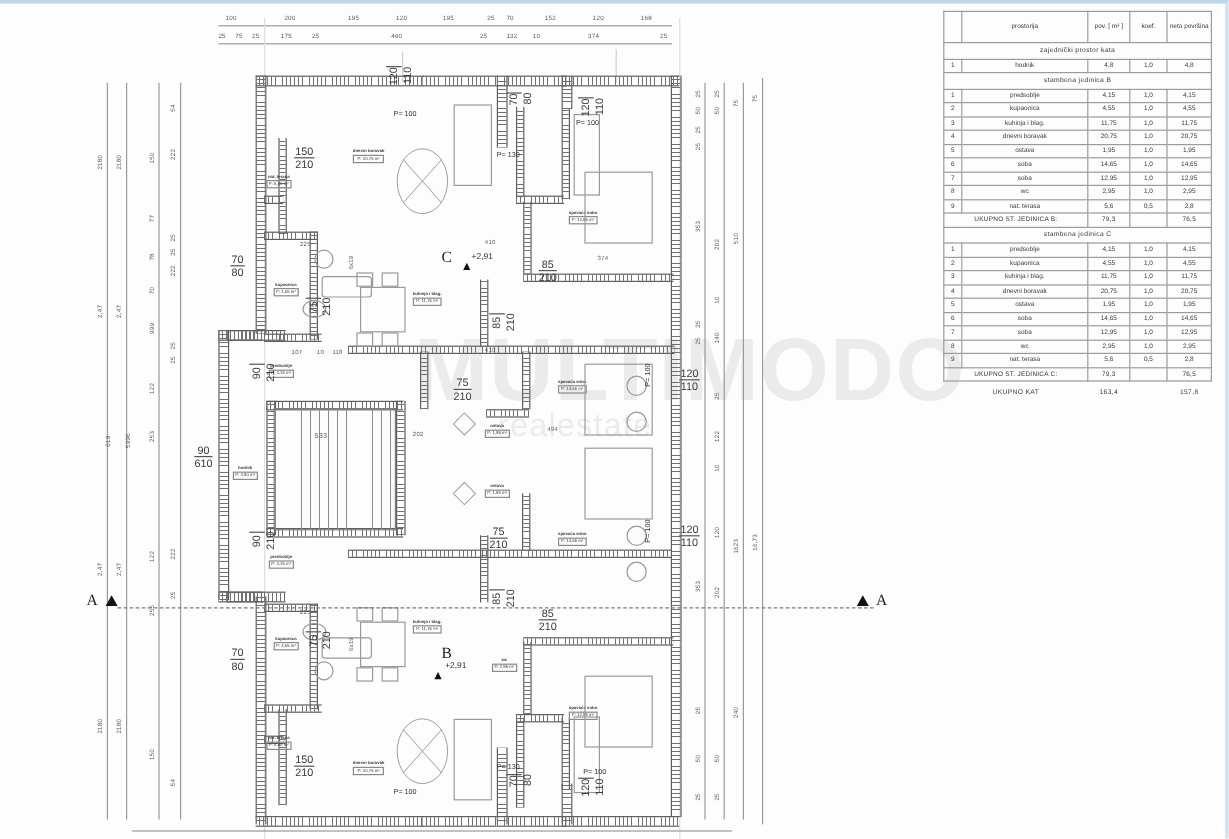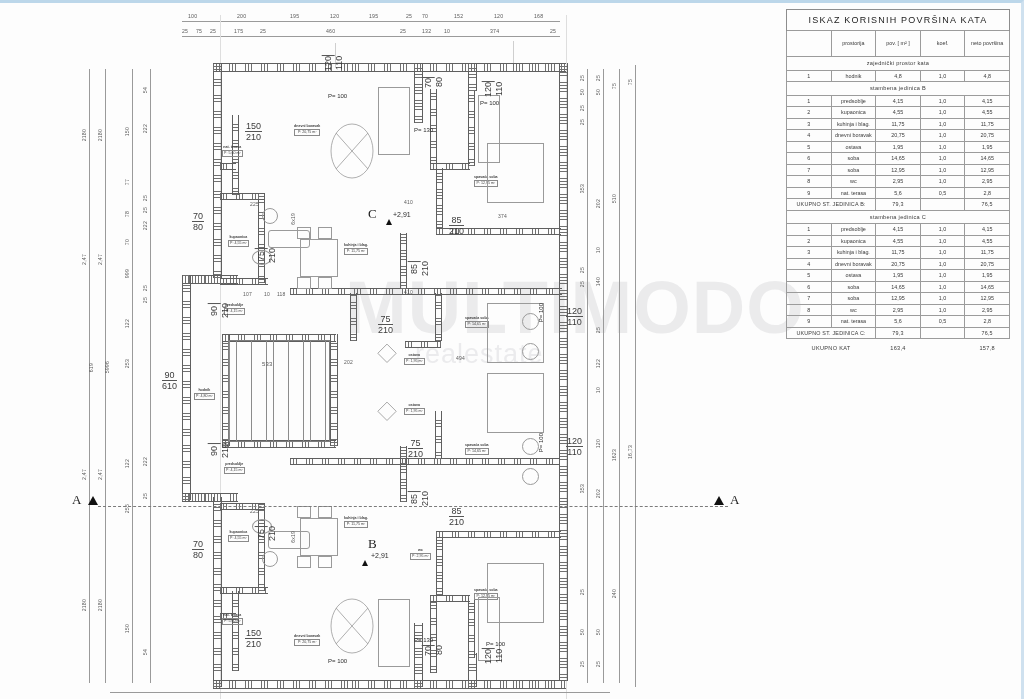--- a/index.html
+++ b/index.html
@@ -578,23 +578,20 @@
 
     <div class="abs" style="left:110px;top:684px;width:500px;">
       <div class="dimline hline" style="left:0;top:5px;width:500px;"></div>
     </div>
 
   </div>
 
   <div id="tablewrap">
     <table class="areas">
       <tbody id="tbody-areas">
-          <tr>
-            <td class="ttl" colspan="5">ISKAZ KORISNIH POVRŠINA KATA</td>
-          </tr>
           <tr class="hd">
             <td class="idx"></td>
             <td class="nm">prostorija</td>
             <td class="num">pov. [ m² ]</td>
             <td class="koef">koef.</td>
             <td class="net">neto površina</td>
           </tr>
           <tr>
             <td class="sect" colspan="5">zajednički prostor kata</td>
           </tr>

